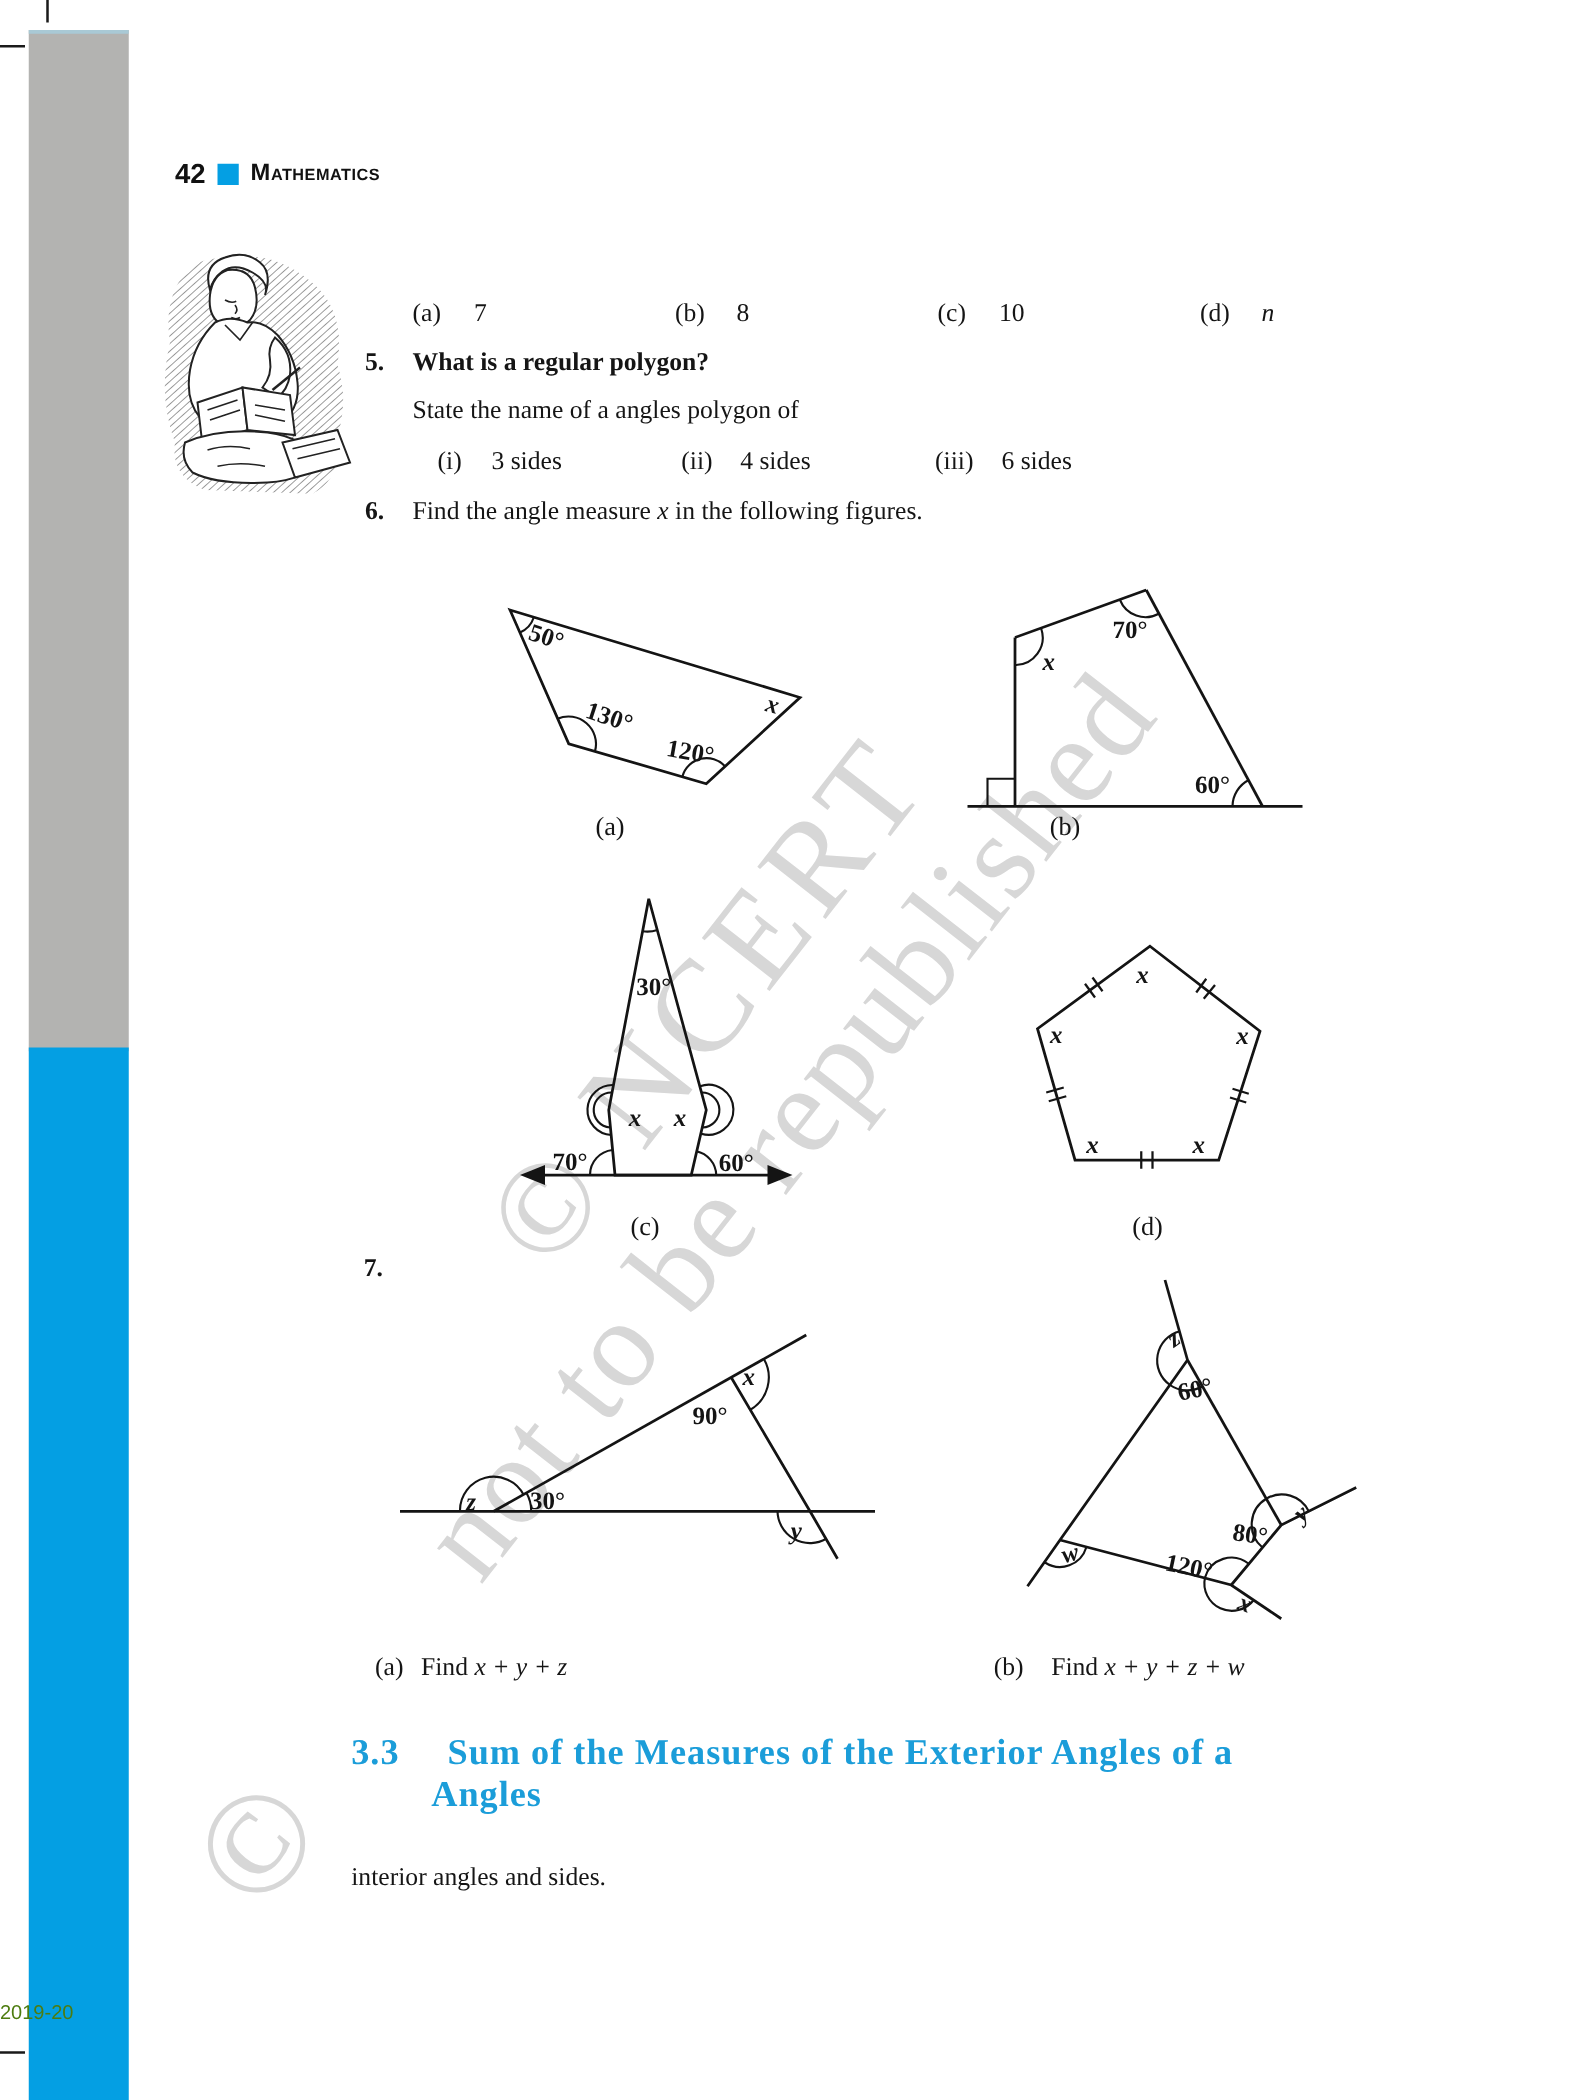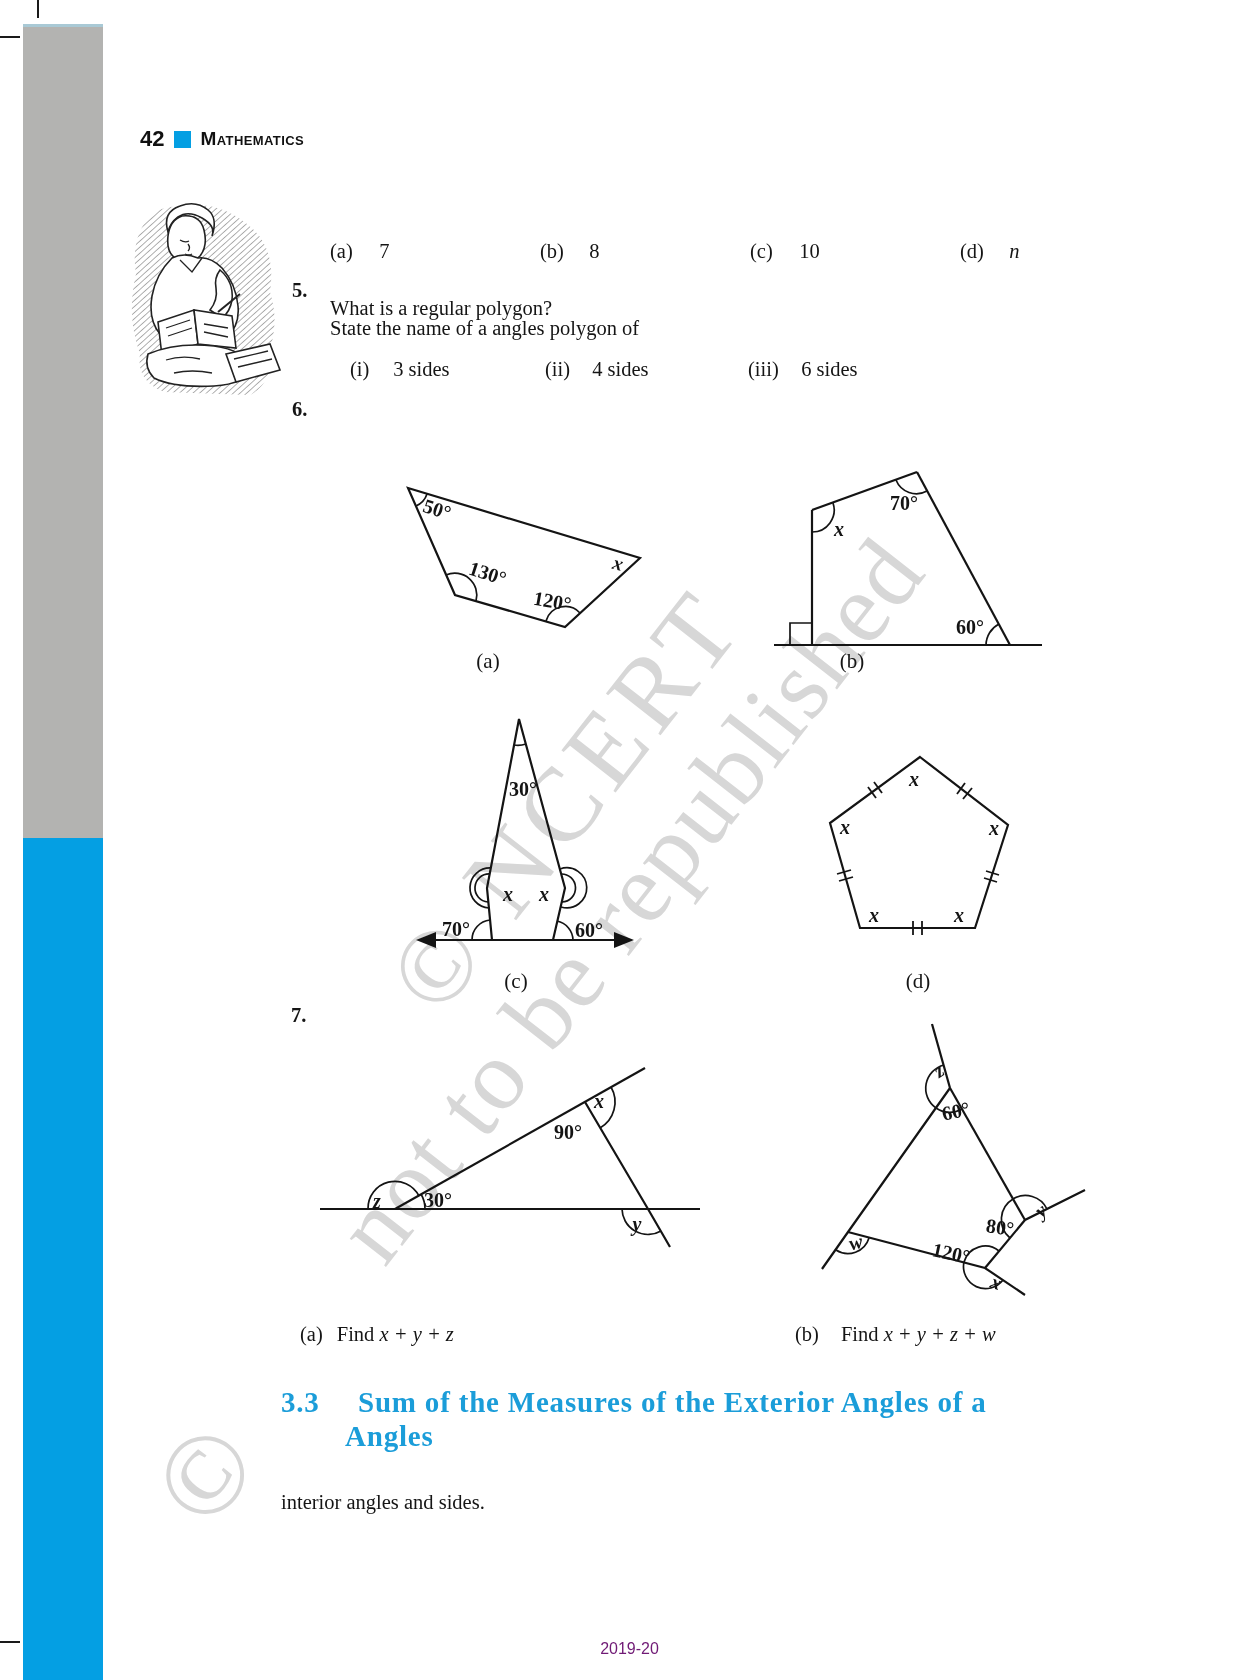--- a/index.html
+++ b/index.html
@@ -35,22 +35,22 @@
   .fig .ah{fill:#141414;stroke:none;}
   .fig text{font:700 20px "Liberation Serif",serif;fill:#141414;stroke:none;}
   .fig text.it{font-style:italic;}
   
   .illus{position:absolute;left:122px;top:196px;width:165px;height:205px;z-index:3;}
   .illus .sk{fill:#fff;stroke:#222;stroke-width:1.6px;}
   .illus .fl{fill:none;stroke:#222;stroke-width:1.3px;}
   
   .sec{position:absolute;z-index:3;color:#1b9dd9;font-weight:700;font-size:29px;letter-spacing:.8px;white-space:nowrap;}
   .para{position:absolute;z-index:3;font-size:20.5px;line-height:29px;}
-  .footer{position:absolute;left:0;top:1602px;width:100%;text-align:center;z-index:3;
-          font:16px "Liberation Sans",sans-serif;color:#701a75;margin-top:38px;}
+  .footer{position:absolute;left:0;top:1602px;width:100%;text-align:left;z-index:3;
+          font:16px "Liberation Sans",sans-serif;color:#4d7c0f;}
 </style>
 </head>
 <body>
 
 <div class="page">
 
   <div class="crop" style="left:37px;top:0;width:2px;height:18px;"></div>
   <div class="crop" style="left:0;top:36px;width:20px;height:2px;"></div>
   <div class="crop" style="left:37px;top:1663px;width:2px;height:17px;"></div>
   <div class="crop" style="left:0;top:1641px;width:20px;height:2px;"></div>
@@ -102,36 +102,39 @@
   <div class="t opt" style="left:750px;top:239px;">
     <span class="lbl">(c)</span>
     <span>10</span>
   </div>
   <div class="t opt" style="left:960px;top:239px;">
     <span class="lbl">(d)</span>
     <span class="i">n</span>
   </div>
 
   <div class="t b" style="left:292px;top:278px;">5.</div>
-  <div class="t" style="left:330px;top:296px;">What is a regular polygon?</div>
+  <div class="t" style="left:330px;top:278px;font-weight:bold;">What is a regular polygon?</div>
   <div class="t" style="left:330px;top:316px;">State the name of a angles polygon of</div>
   <div class="t opt" style="left:350px;top:357px;">
     <span class="lbl" style="min-width:38px;">(i)</span>
     <span>3 sides</span>
   </div>
   <div class="t opt" style="left:545px;top:357px;">
     <span class="lbl" style="min-width:42px;">(ii)</span>
     <span>4 sides</span>
   </div>
   <div class="t opt" style="left:748px;top:357px;">
     <span class="lbl" style="min-width:48px;">(iii)</span>
     <span>6 sides</span>
   </div>
 
   <div class="t b" style="left:292px;top:397px;">6.</div>
+  <div class="t" style="left:330px;top:397px;">
+    <span>Find the angle measure </span><span class="i">x</span><span> in the following figures.</span>
+  </div>
 
   <svg class="fig" style="left:365px;top:450px;" width="300" height="195" viewBox="365 450 300 195">
     <path class="ln" d="M408,488 L640,558 L565,627 L455,595 Z"></path>
     <path class="arc" d="M427,494 A20,20 0 0 1 416,506"></path>
     <path class="arc" d="M446,575 A22,22 0 0 1 476,601"></path>
     <path class="arc" d="M546,621 A20,20 0 0 1 580,613"></path>
     <text x="437" y="516" text-anchor="middle" transform="rotate(18 437 510)">50°</text>
     <text x="487" y="580" text-anchor="middle" transform="rotate(18 487 575)">130°</text>
     <text x="552" y="608" text-anchor="middle" transform="rotate(10 552 603)">120°</text>
     <text x="618" y="570" text-anchor="middle" class="it" transform="rotate(15 618 564)">x</text>

